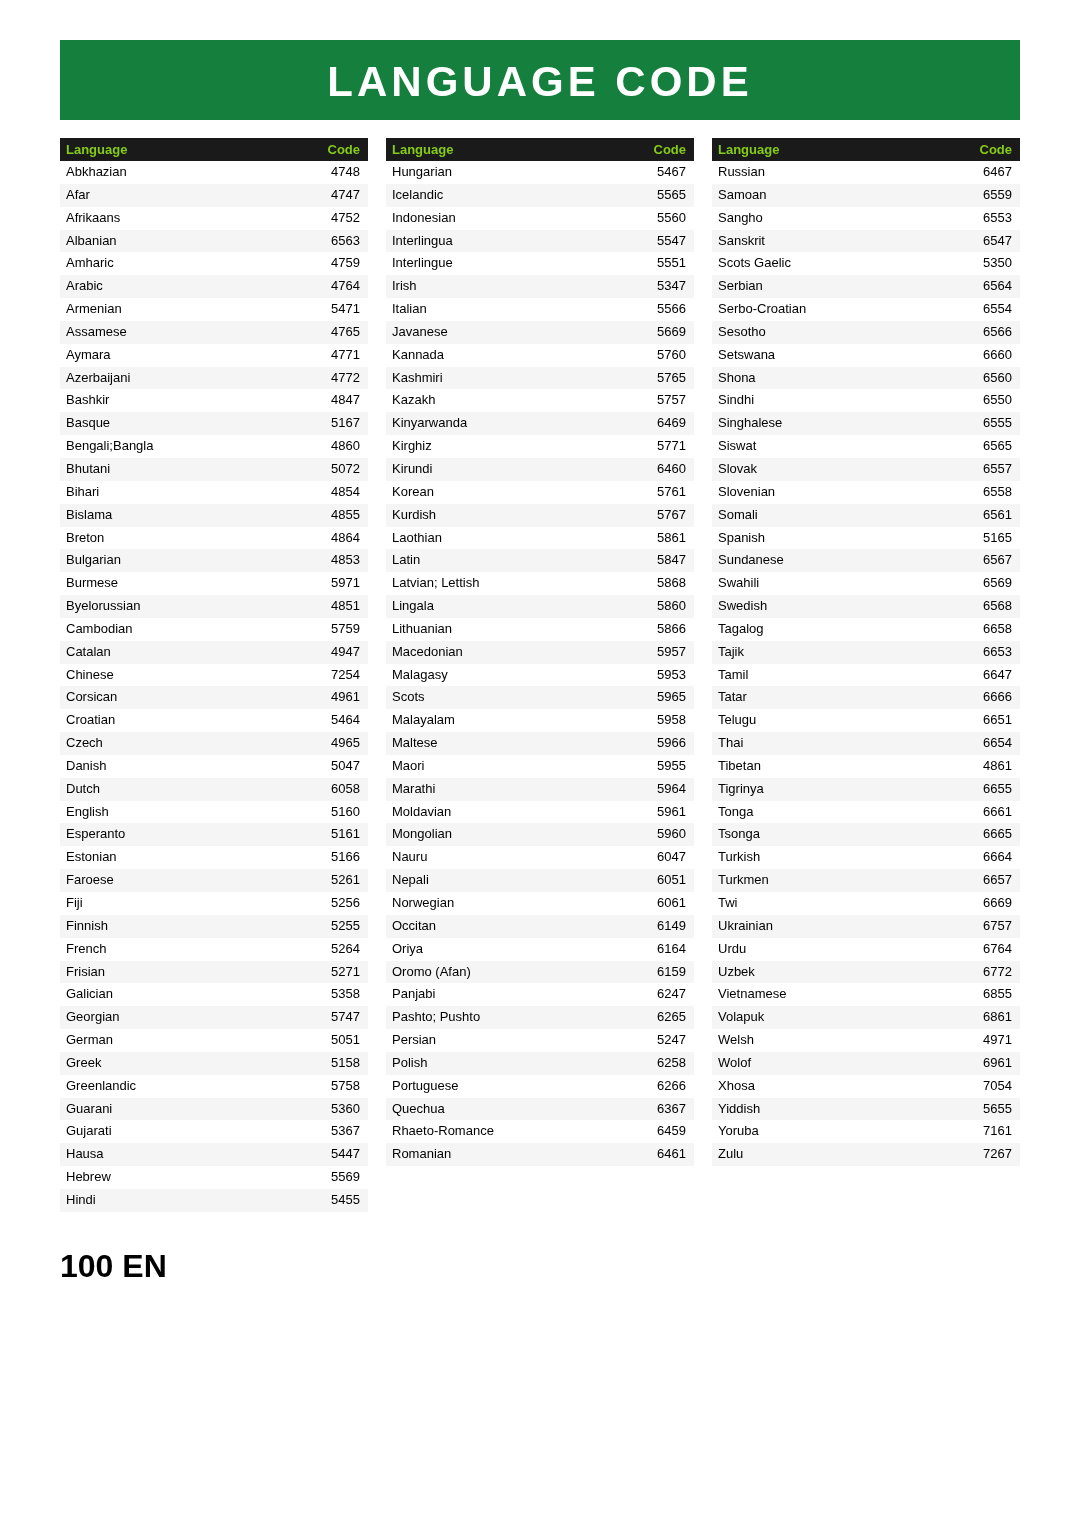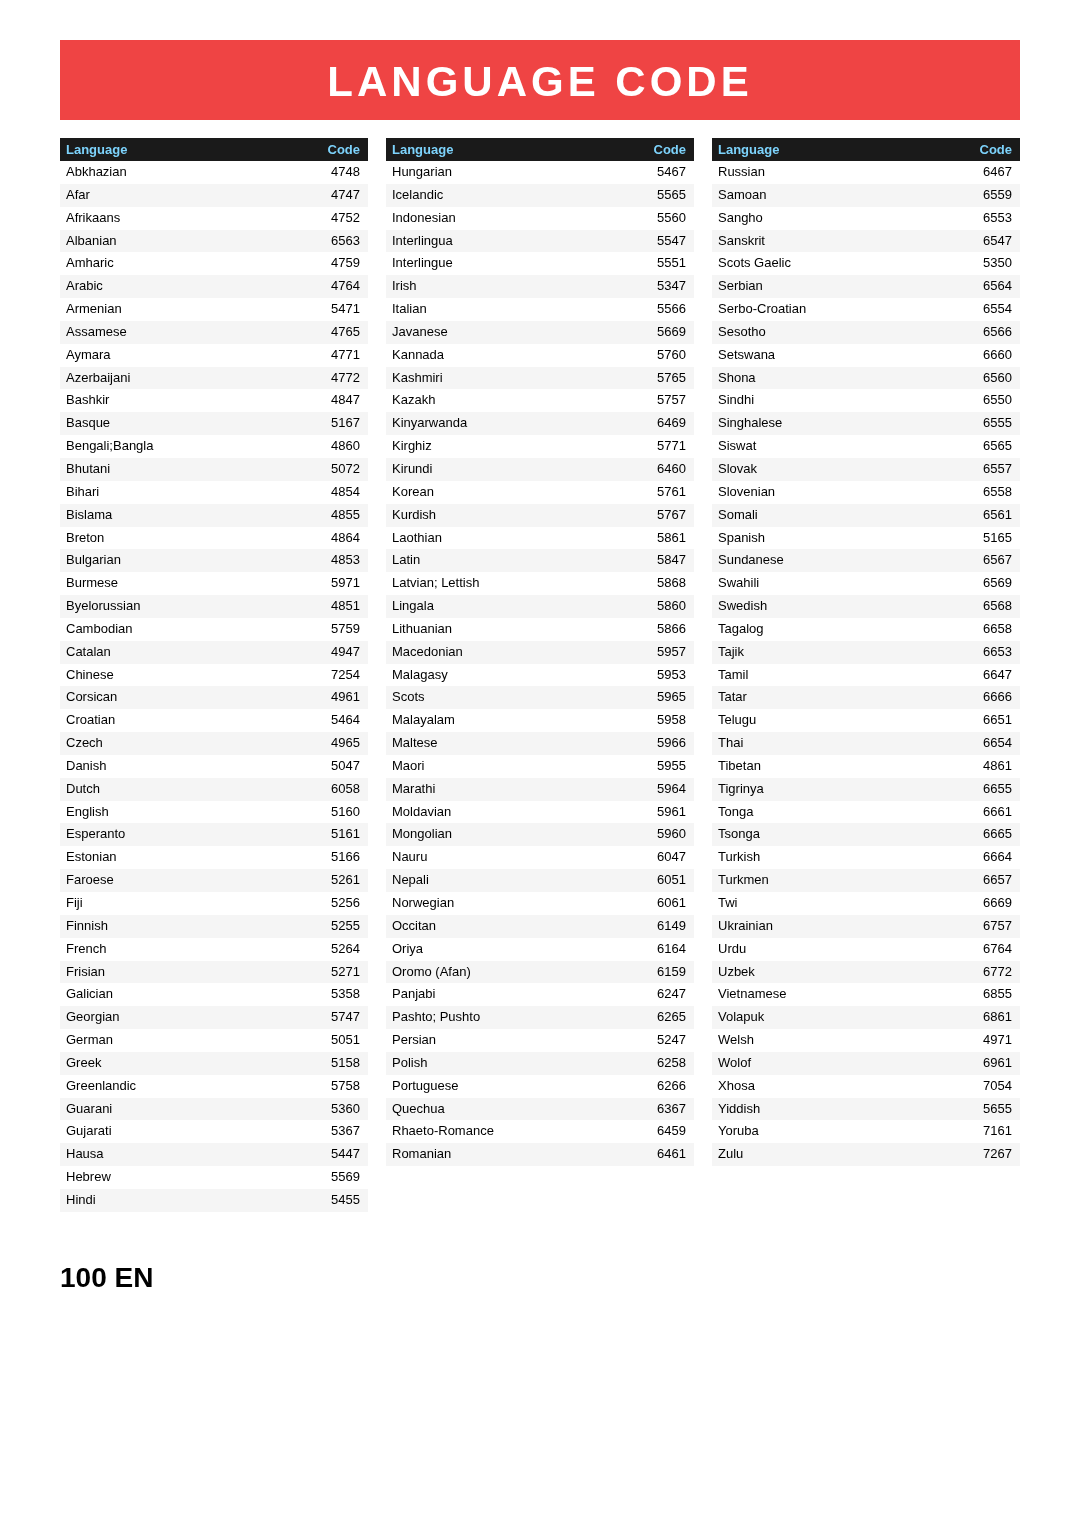--- a/index.html
+++ b/index.html
@@ -11,21 +11,21 @@
       width: 1080px;
       min-height: 1527px;
     }
     .page {
       width: 1080px;
       min-height: 1527px;
       padding: 40px 60px 60px 60px;
       background: #fff;
     }
     .title-bar {
-      background: #ef4444;
+      background: #15803d;
       color: #fff;
       text-align: center;
       padding: 18px 0 14px 0;
       margin-bottom: 18px;
     }
     .title-bar h1 {
       font-size: 42px;
       font-weight: 900;
       letter-spacing: 4px;
       text-transform: uppercase;
@@ -42,21 +42,21 @@
     }
     .col-divider {
       width: 18px;
     }
     table {
       width: 100%;
       border-collapse: collapse;
     }
     table th {
       background: #1a1a1a;
-      color: #7dd3fc;
+      color: #84cc16;
       font-weight: bold;
       font-size: 13px;
       padding: 4px 6px;
       text-align: left;
       border: none;
     }
     table th.code-col {
       text-align: right;
       padding-right: 8px;
       width: 52px;
@@ -72,22 +72,22 @@
       padding-right: 8px;
       width: 52px;
     }
     table tr:nth-child(even) td {
       background: #f5f5f5;
     }
     table tr:nth-child(odd) td {
       background: #fff;
     }
     .bottom-note {
-      margin-top: 50px;
-      font-size: 28px;
+      margin-top: 36px;
+      font-size: 32px;
       font-weight: 900;
     }
   </style>
 </head>
 <body>
 
 <div class="page">
   <div class="title-bar">
     <h1>LANGUAGE CODE</h1>
   </div>

